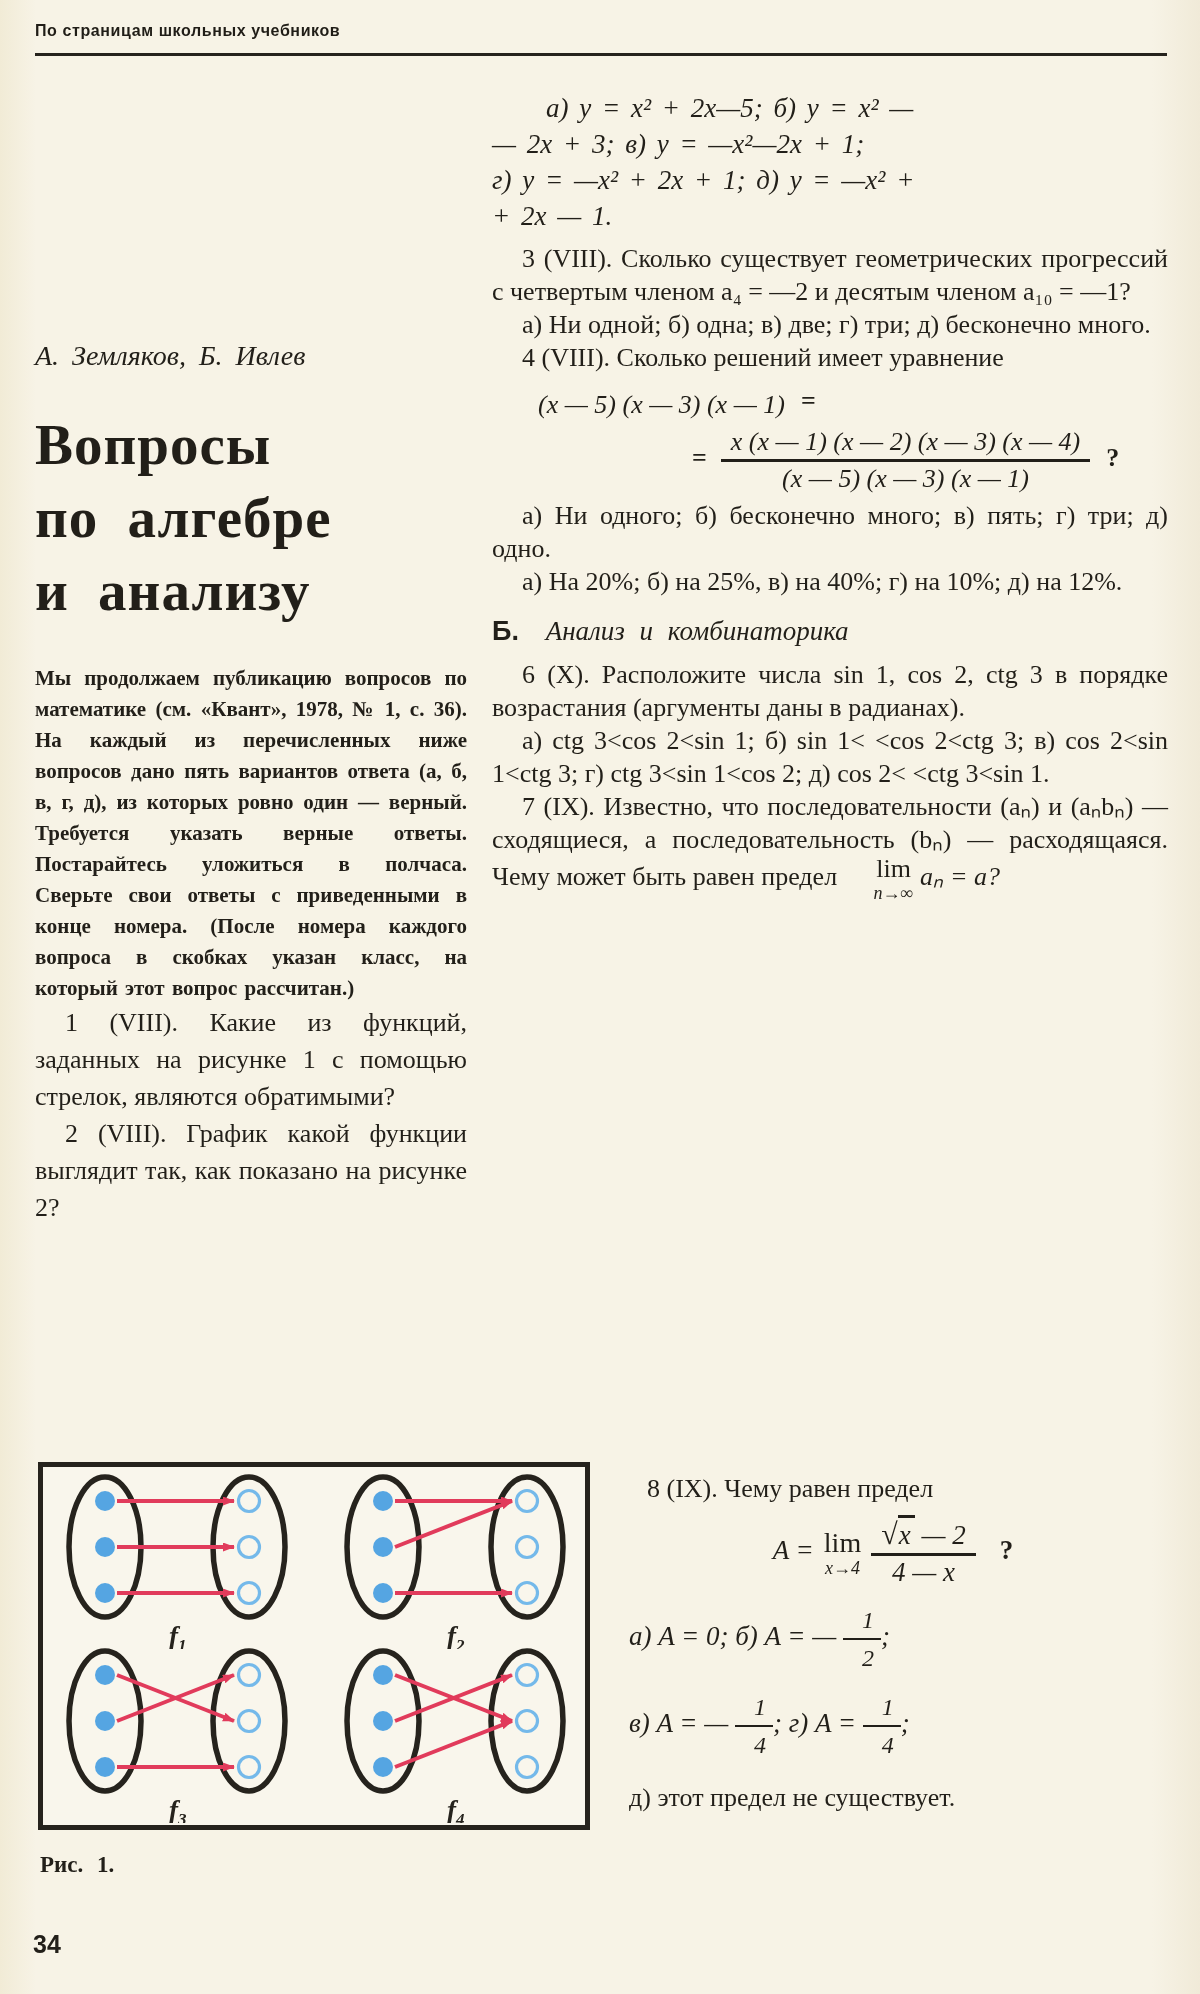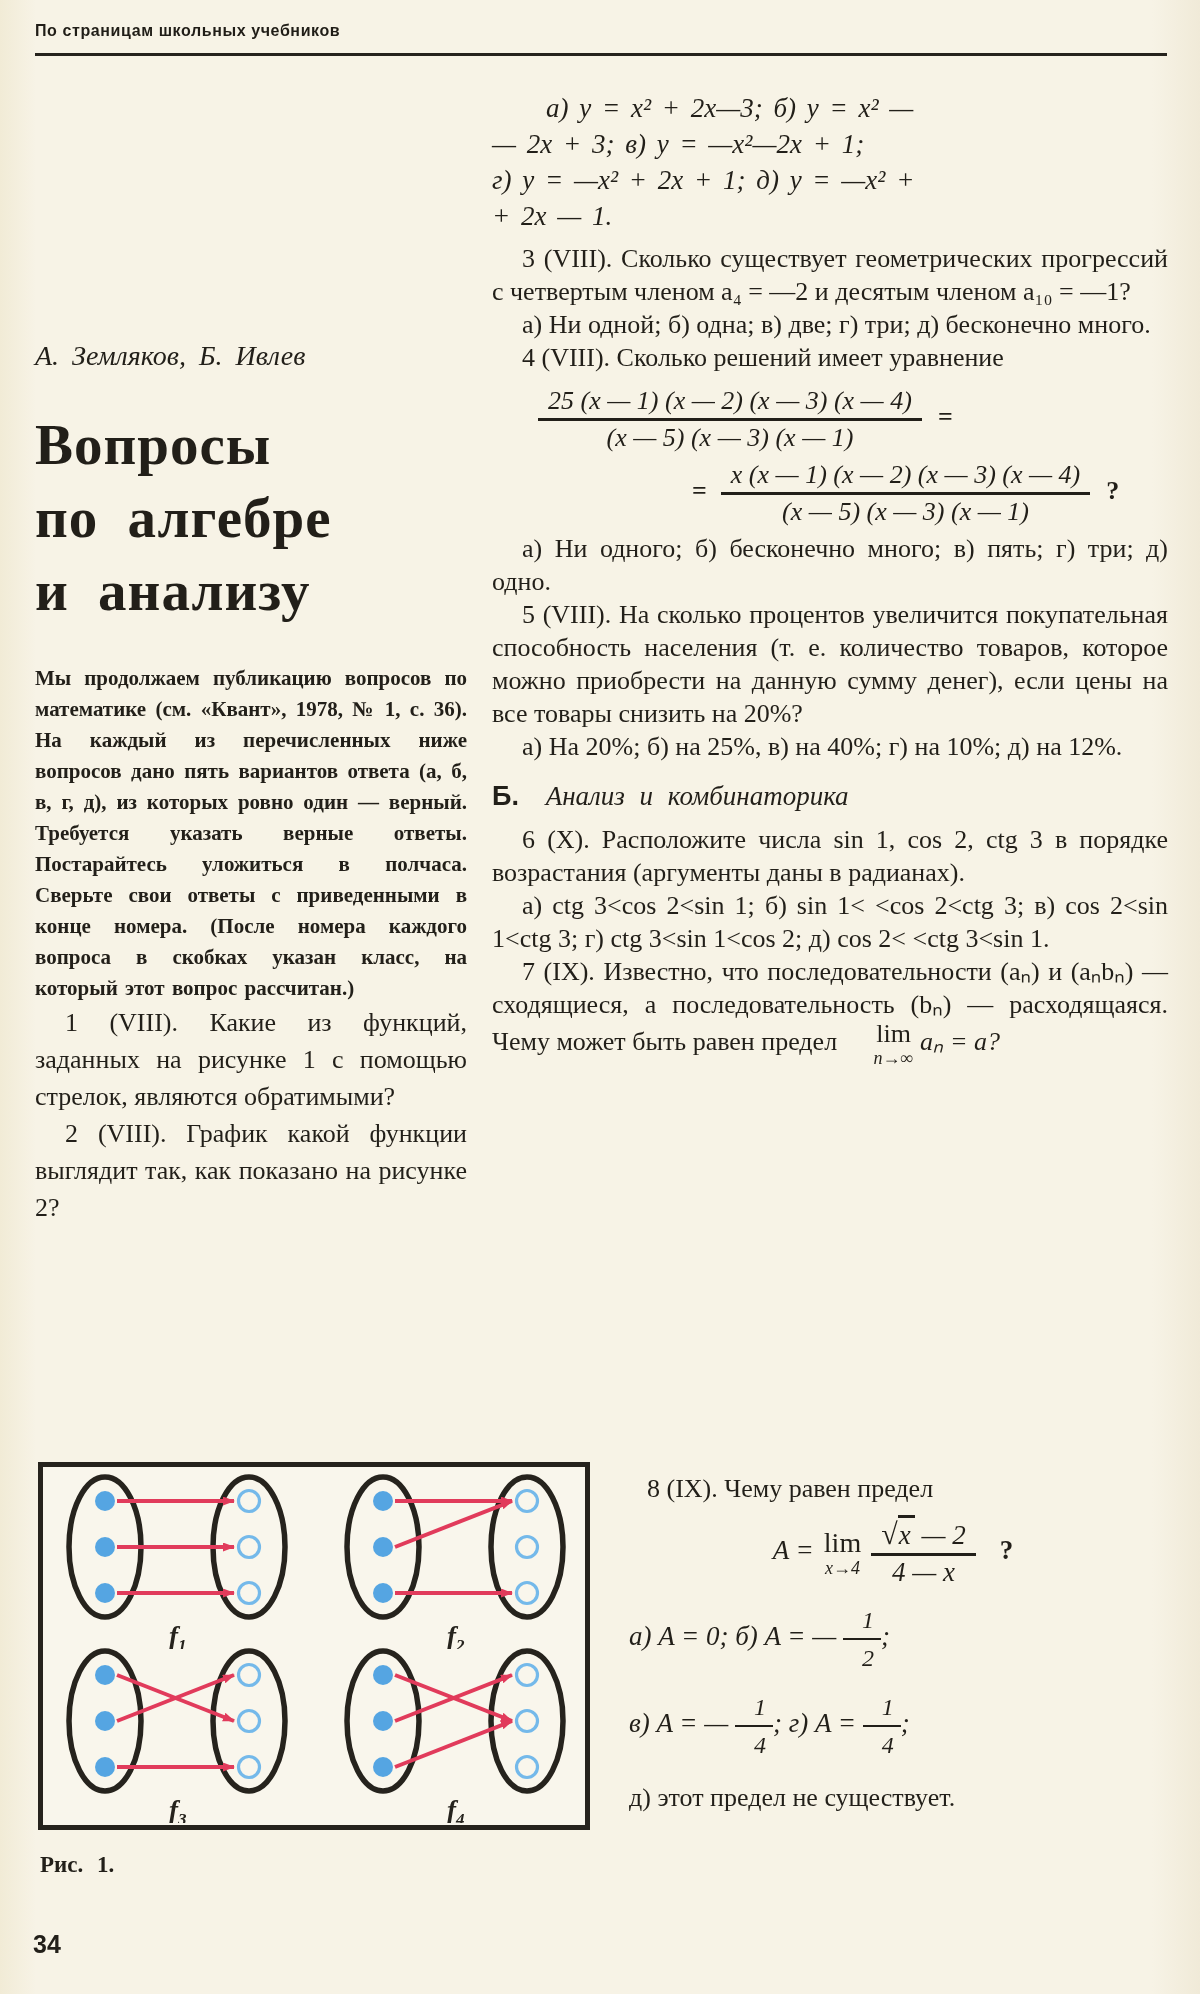--- a/index.html
+++ b/index.html
@@ -89,38 +89,37 @@
     <span class="tl">Вопросы</span>
     <span class="tl">по алгебре</span>
     <span class="tl">и анализу</span>
   </h1>
   <p class="intro">Мы продолжаем публикацию вопросов по математике (см. «Квант», 1978, № 1, с. 36). На каждый из перечисленных ниже вопросов дано пять вариантов ответа (а, б, в, г, д), из которых ровно один — верный. Требуется указать верные ответы. Постарайтесь уложиться в полчаса. Сверьте свои ответы с приведенными в конце номера. (После номера каждого вопроса в скобках указан класс, на который этот вопрос рассчитан.)</p>
   <p class="body q">1 (VIII). Какие из функций, заданных на рисунке 1 с помощью стрелок, являются обратимыми?</p>
   <p class="body q">2 (VIII). График какой функции выглядит так, как показано на рисунке 2?</p>
 </div>
 
 <div class="right-top">
-  <div class="math eqline indent1">а) y = x² + 2x—3;   б) y = x² —</div>
+  <div class="math eqline indent1">а) y = x² + 2x—5;   б) y = x² —</div>
   <div class="math eqline">— 2x + 3;   в) y = —x²—2x + 1;</div>
   <div class="math eqline">г) y = —x² + 2x + 1;  д) y = —x² +</div>
   <div class="math eqline">+ 2x — 1.</div>
 
   <p class="body q mt8">3 (VIII). Сколько существует геометрических прогрессий с четвертым членом a₄ = —2 и десятым членом a₁₀ = —1?</p>
   <p class="body q">а) Ни одной; б) одна; в) две; г) три; д) бесконечно много.</p>
 
   <p class="body q">4 (VIII). Сколько решений имеет уравнение</p>
   <div class="display-eq eq1">
-    <span class="frac"><span class="num">25 (x — 1) (x — 2) (x — 3) (x — 4)</span><span class="den">(x — 5) (x — 3) (x — 1)</span></span><span class="eqsign">=</span>
+    <span class="frac"><span class="den">(x — 5) (x — 3) (x — 1)</span></span><span class="eqsign">=</span>
   </div>
   <div class="display-eq eq2">
     <span class="eqsign lead">=</span><span class="frac"><span class="num">x (x — 1) (x — 2) (x — 3) (x — 4)</span><span class="den">(x — 5) (x — 3) (x — 1)</span></span><span class="eqsign">?</span>
   </div>
   <p class="body q">а) Ни одного; б) бесконечно много; в) пять; г) три; д) одно.</p>
 
-  <p class="body q">5 (VIII). На сколько процентов увеличится покупательная способность населения (т. е. количество товаров, которое можно приобрести на данную сумму денег), если цены на все товары снизить на 20%?</p>
   <p class="body q">а) На 20%; б) на 25%, в) на 40%; г) на 10%; д) на 12%.</p>
 
   <div class="sec-head secb">
     <span class="sec-label">Б.</span>
     <span class="sec-title">Анализ и комбинаторика</span>
   </div>
   <p class="body q">6 (X). Расположите числа sin 1, cos 2, ctg 3 в порядке возрастания (аргументы даны в радианах).</p>
   <p class="body q">а) ctg 3&lt;cos 2&lt;sin 1;  б) sin 1&lt; &lt;cos 2&lt;ctg 3; в) cos 2&lt;sin 1&lt;ctg 3; г) ctg 3&lt;sin 1&lt;cos 2;  д) cos 2&lt; &lt;ctg 3&lt;sin 1.</p>
 
   <p class="body q"><span>7 (IX). Известно, что последовательности (aₙ) и (aₙbₙ) — сходящиеся, а последовательность (bₙ) — расходящаяся. Чему может быть равен предел</span>

